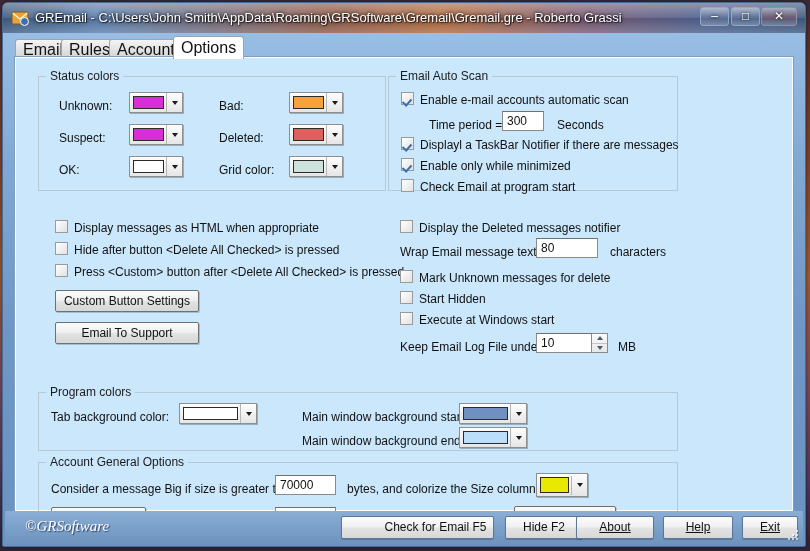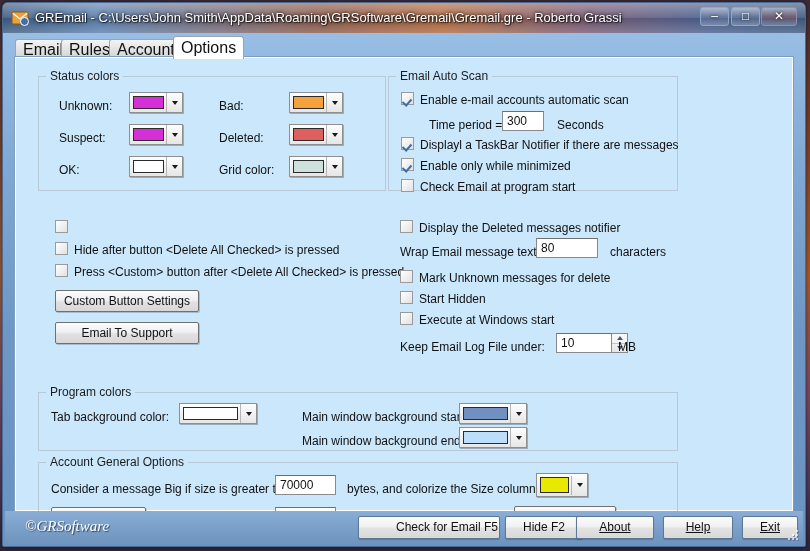--- a/index.html
+++ b/index.html
@@ -188,21 +188,21 @@
     background: #ffffff;
     font-size: 12px;
     color: #111;
     line-height: 18px;
     padding: 0 4px;
     box-sizing: border-box;
     font-family: "Liberation Sans", sans-serif;
     cursor: text;
   }
 
-  .spinwrap { position: absolute; height: 32px; margin-left: 20px; }
+  .spinwrap { position: absolute; height: 32px; }
   .spinwrap .txt { position: absolute; left:0; top:0; }
   .spin {
     position: absolute; top: 0; width: 16px; height: 20px;
     border: 1px solid #8a8a8a; border-left: none;
     background: linear-gradient(180deg,#fbfbfb,#e7e7e7);
     box-sizing: border-box;
     display: flex; flex-direction: column;
   }
   .spin > div {
     flex: 1 1 50%;
@@ -366,20 +366,21 @@
 
         <span class="chk checked" style="left:12px; top:81px;"></span>
         <span class="lbl" style="left:31px; top:82px;">Enable only while minimized</span>
 
         <span class="chk" style="left:12px; top:102px;"></span>
         <span class="lbl" style="left:31px; top:103px;">Check Email at program start</span>
       </div>
 
       <div style="position:absolute; left:22px; top:160px; width:350px; height:145px;">
         <span class="chk" style="left:17px; top:2px;"></span>
+        <span class="lbl" style="left:36px; top:3px;">Display messages as HTML when appropriate</span>
 
         <span class="chk" style="left:17px; top:24px;"></span>
         <span class="lbl" style="left:36px; top:25px;">Hide after button &lt;Delete All Checked&gt; is pressed</span>
 
         <span class="chk" style="left:17px; top:46px;"></span>
         <span class="lbl" style="left:36px; top:47px;">Press &lt;Custom&gt; button after &lt;Delete All Checked&gt; is pressed</span>
 
         <div class="btn" style="left:17px; top:104px; width:144px;">Email To Support</div>
         <div class="btn" style="left:17px; top:72px; width:144px;">Custom Button Settings</div>
       </div>
@@ -462,21 +463,21 @@
         <input class="txt" style="left: 236px; top: 44px; width: 61px;" value="30">
         <span class="lbl" style="left:308px; top:51px;">lines</span>
         <div class="btn" style="left:475px; top:43px; width:102px;">Edit Stop Words</div>
       </div>
 
     </div>
   </div>
 
   <div id="statusbar">
     <span id="brand">©GRSoftware</span>
-    <div class="sbtn" style="left:353px; width:142px;padding-left:36px;">Check for Email F5</div>
+    <div class="sbtn" style="left:336px; width:153px;padding-left:36px;">Check for Email F5</div>
     <div class="sbtn" style="left:484px; width:78px;margin-left:16px;">Hide F2</div>
     <div class="sbtn" style="left:571px; width:78px;"><u>About</u></div>
     <div class="sbtn" style="left:658px; width:70px;"><u>Help</u></div>
     <div class="sbtn" style="left:737px; width:56px;"><u>Exit</u></div>
     <div id="grip">
       <i style="left:8px;top:0px;"></i>
       <i style="left:4px;top:4px;"></i>
         <i style="left:8px;top:4px;"></i>
       <i style="left:0px;top:8px;"></i>
         <i style="left:4px;top:8px;"></i>

